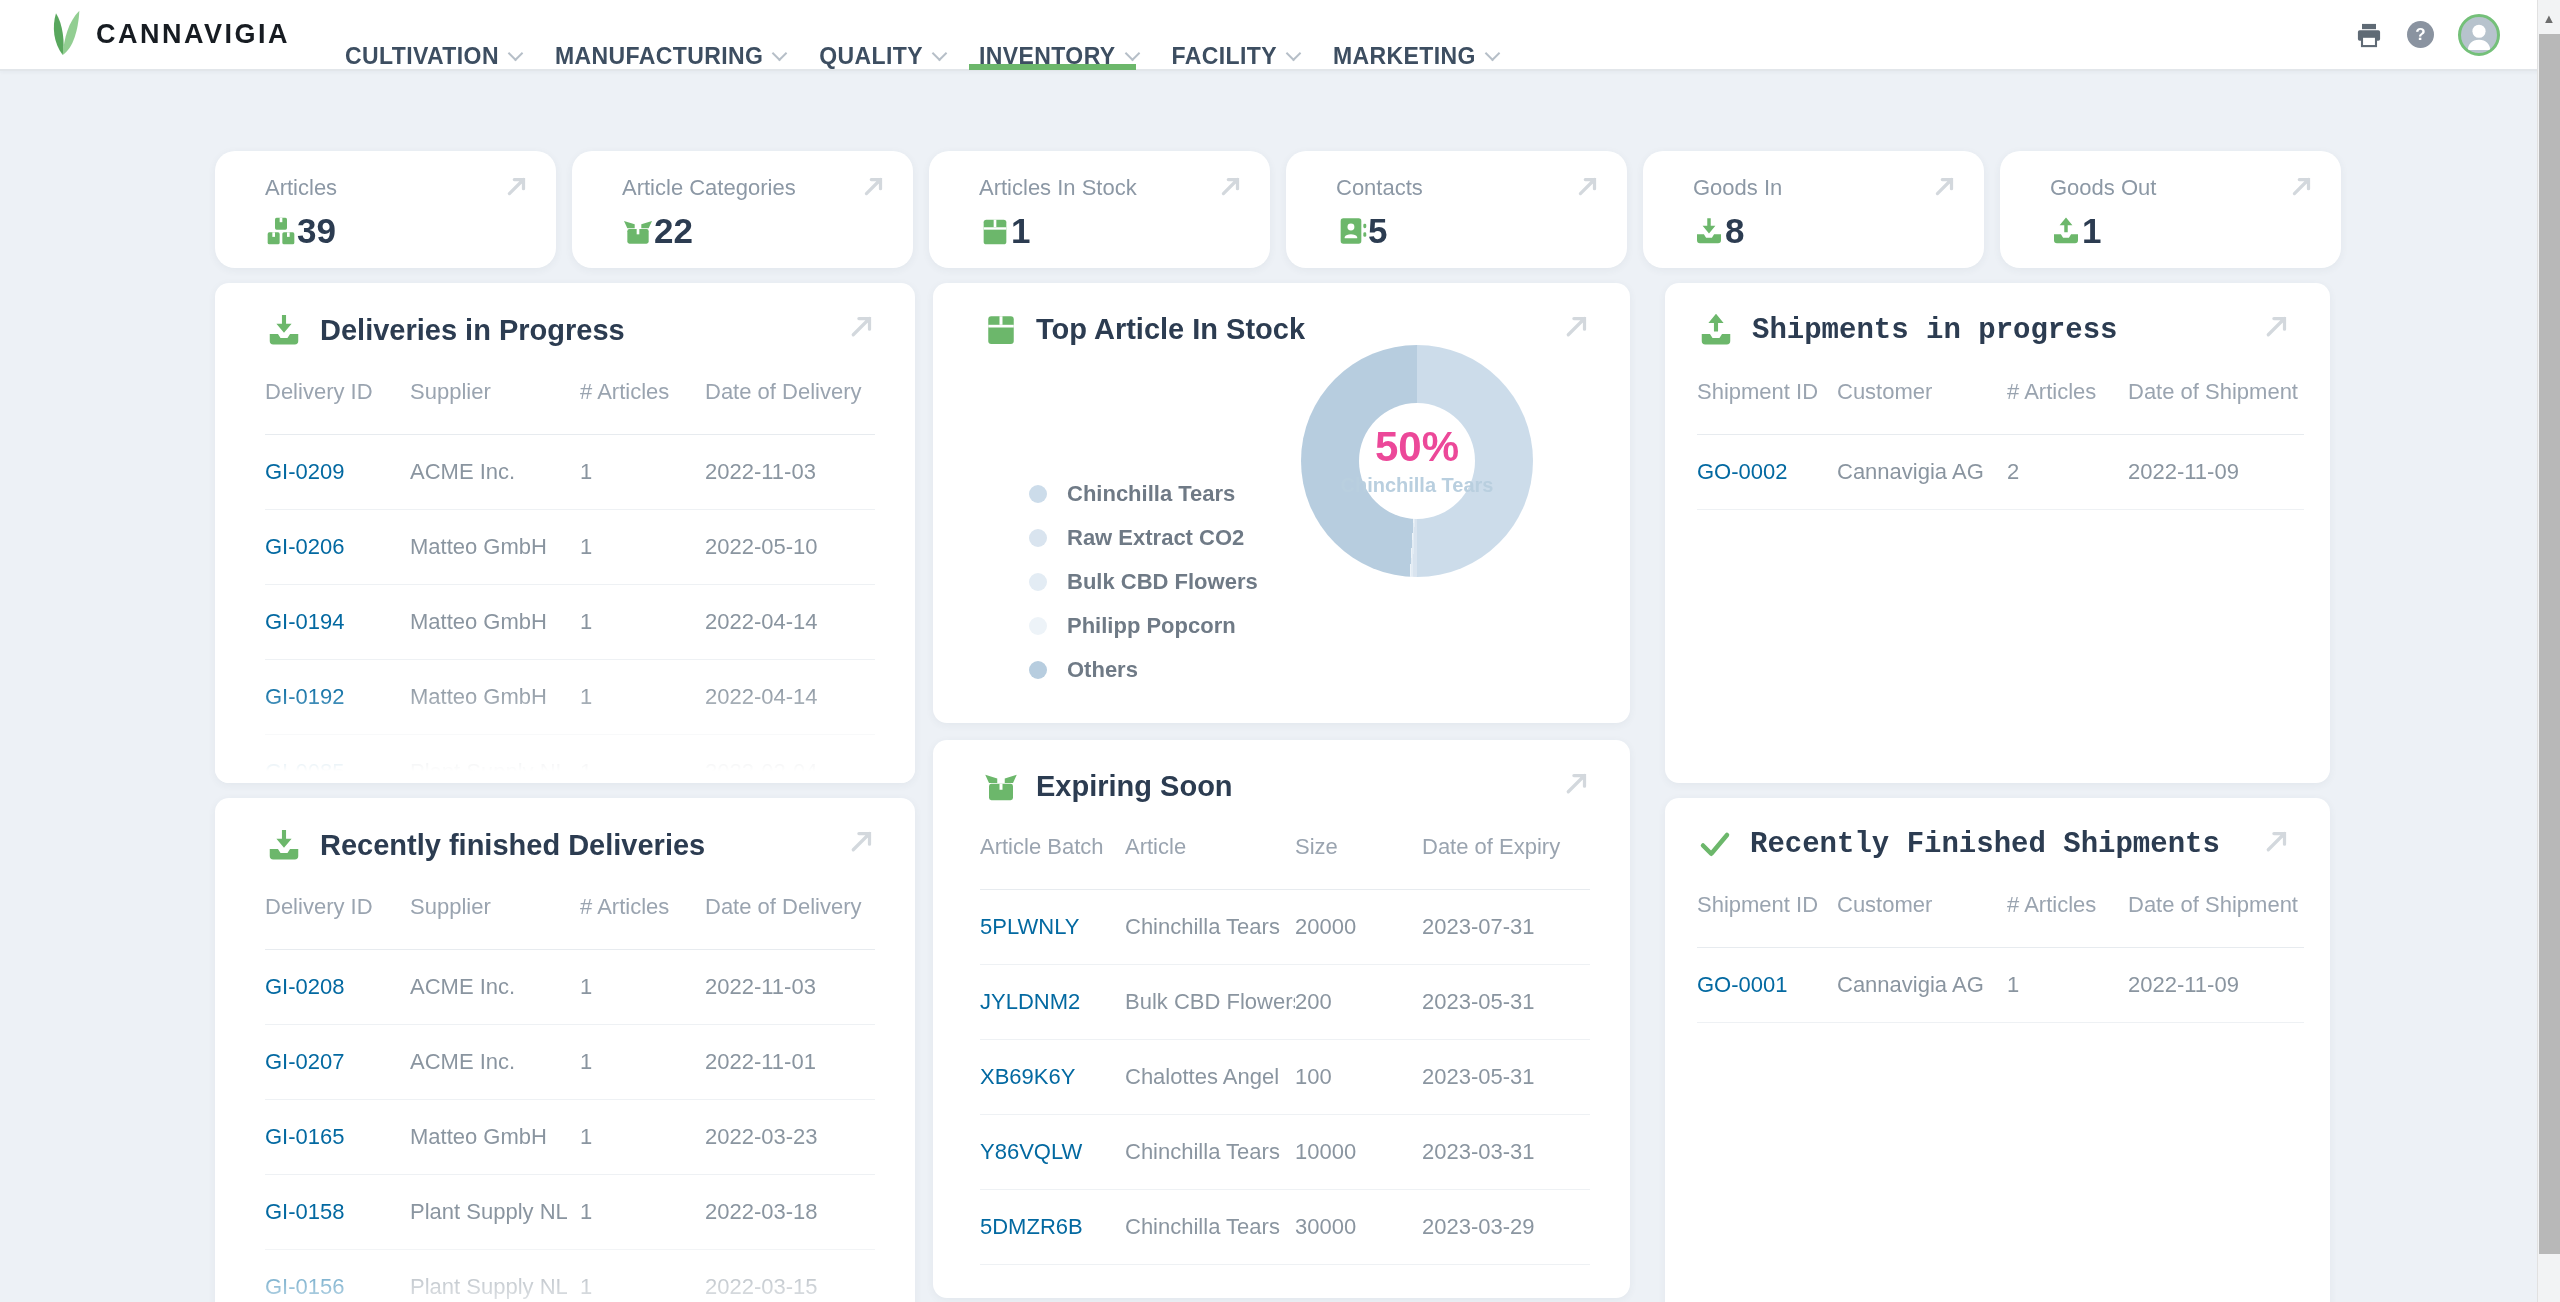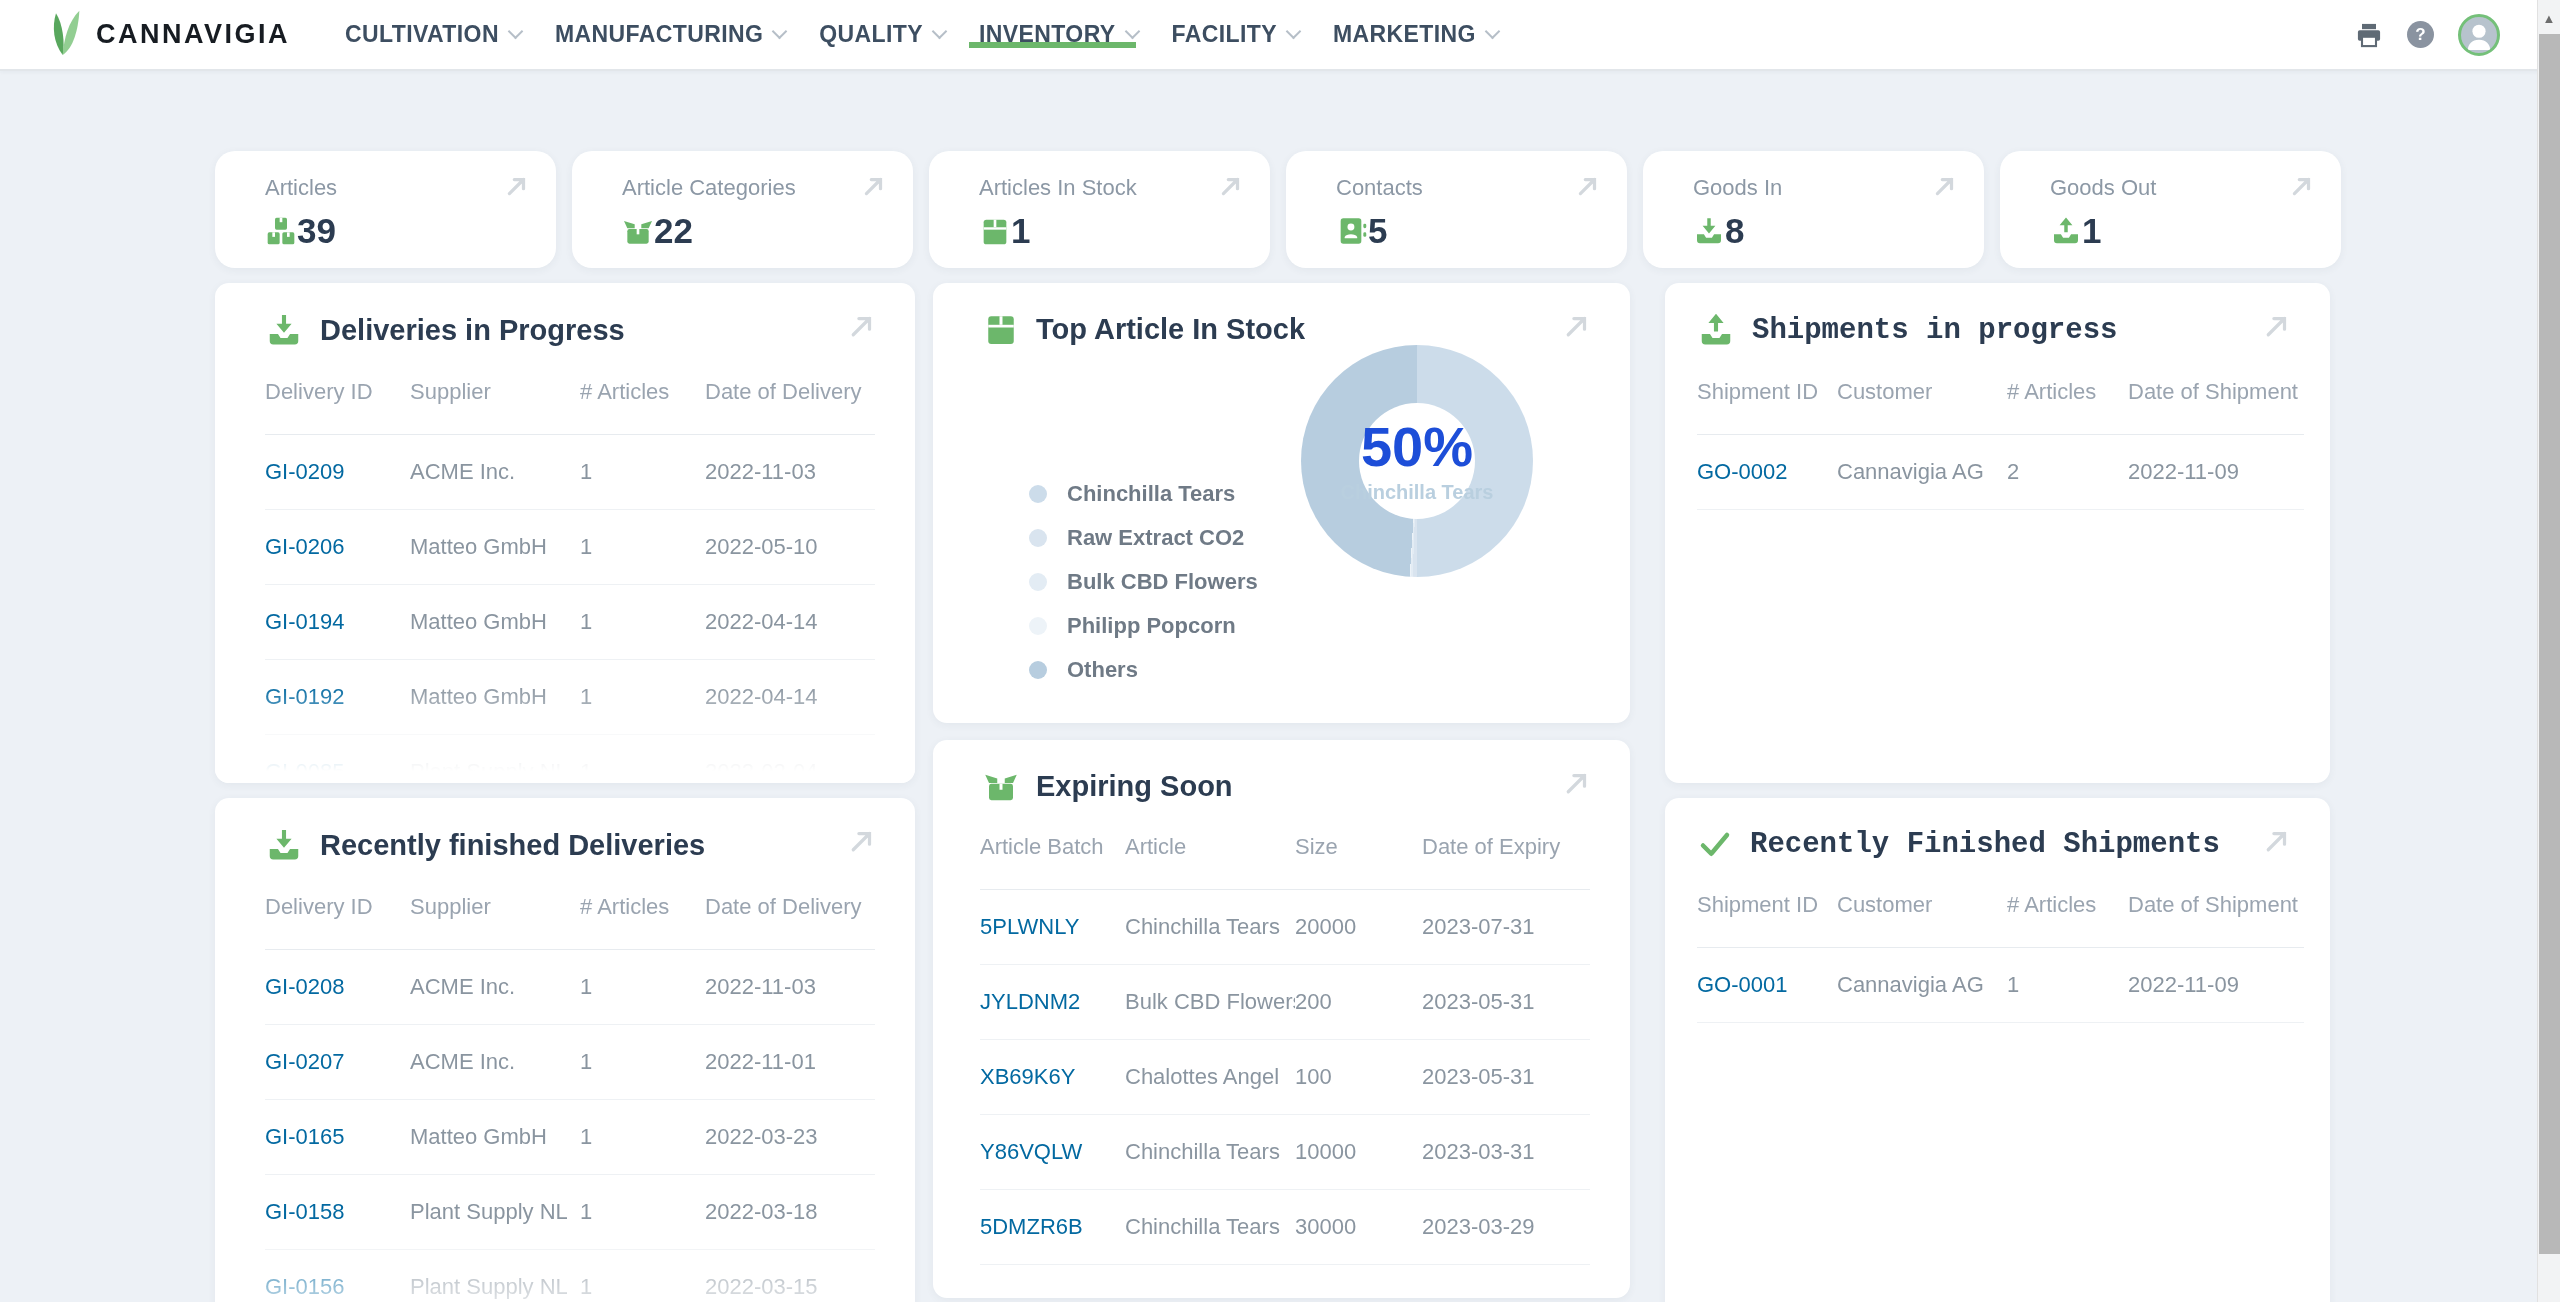--- a/index.html
+++ b/index.html
@@ -15,21 +15,21 @@
   .app-header {
     position:relative; z-index:5;
     height:71px; background:#fff;
     display:flex; align-items:center;
     padding-left:46px; padding-right:60px;
     border-bottom:2px solid #e2e6ea;
     box-shadow:0 1px 4px rgba(40,60,80,.05);
   }
   .brand { display:flex; align-items:center; cursor:pointer; }
   .brand-word { font-size:27px; font-weight:700; letter-spacing:2.5px; color:#171c22; margin-left:10px; }
-  .main-nav { display:flex; align-items:center; margin-left:55px; height:71px; }
+  .main-nav { display:flex; align-items:flex-end; margin-left:55px; height:71px; }
   .nav-item {
     display:flex; align-items:center; position:relative;
     margin-right:34px; cursor:pointer;
     font-size:23px; font-weight:700; letter-spacing:.4px; color:#3d4e61;
   }
   .nav-item .chev {
     width:11px; height:11px; margin-left:11px; margin-top:-6px;
     border-right:2.5px solid #b6bfc8; border-bottom:2.5px solid #b6bfc8;
     transform:rotate(45deg); display:inline-block;
   }
@@ -103,21 +103,21 @@
   .donut {
     position:absolute; left:368px; top:-2px; width:232px; height:232px;
     border-radius:50%; cursor:pointer;
   }
   .donut::after { content:""; position:absolute; inset:58px; background:#fff; border-radius:50%; }
   .donut-center {
     position:absolute; left:368px; top:-2px; width:232px; height:232px;
     display:flex; flex-direction:column; align-items:center; justify-content:center;
     z-index:2; pointer-events:none;
   }
-  .donut-val { font-size:56px; font-weight:700; color:#1d4ed8; line-height:1; }
+  .donut-val { font-size:42px; font-weight:700; color:#ec4899; line-height:1; }
   .donut-lab { font-size:20px; font-weight:700; color:#b9cfdf; margin-top:6px; }
   
   .scrollbar {
     position:absolute; top:0; right:0; width:23px; height:1302px;
     background:#f2f3f4; border-left:1px solid #e1e1e1; z-index:9;
   }
   .scroll-up {
     position:absolute; top:6px; left:0; width:22px; height:24px;
     display:flex; align-items:center; justify-content:center; cursor:pointer;
     color:#6d6d6d; font-size:13px;

